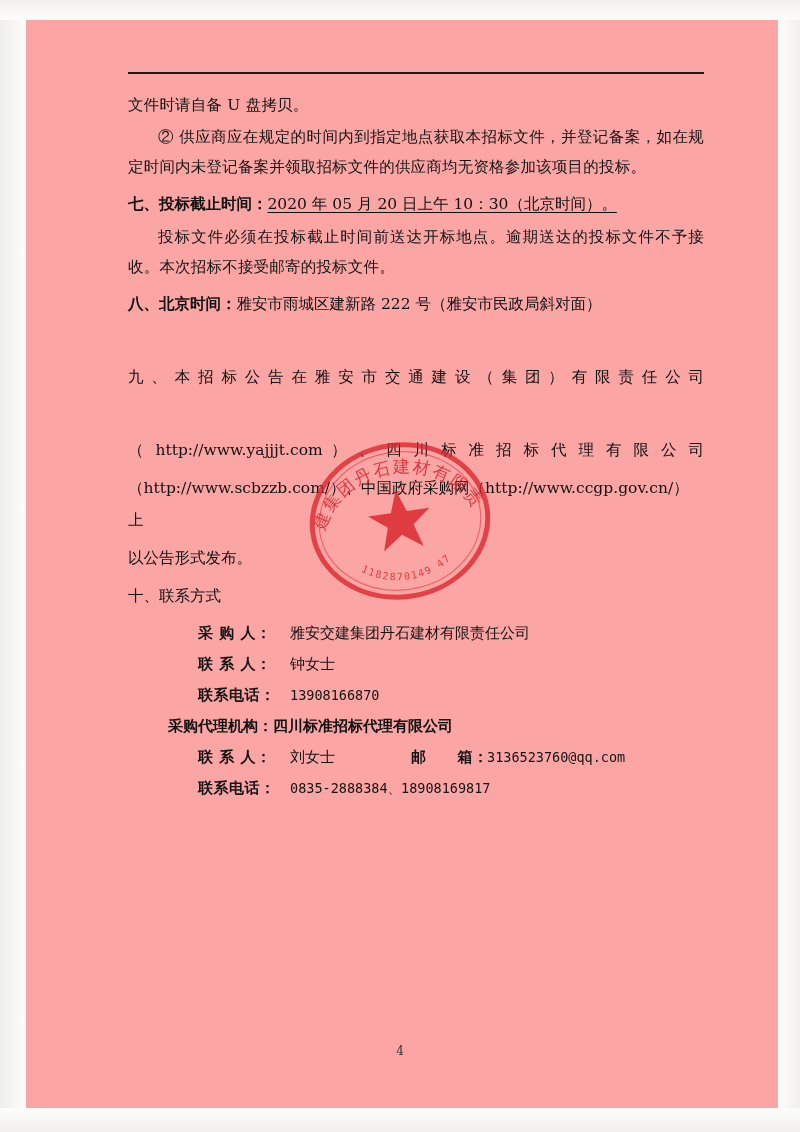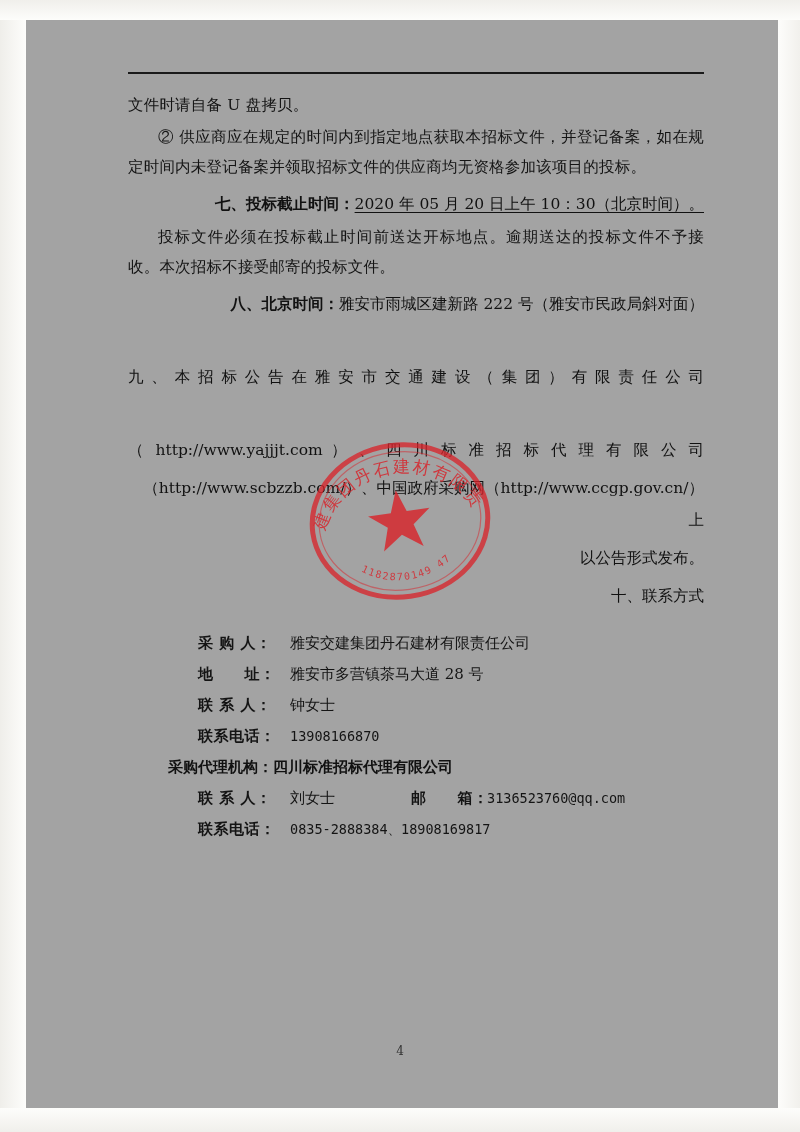--- a/index.html
+++ b/index.html
@@ -11,21 +11,21 @@
     width: 800px;
     height: 1132px;
     position: relative;
     font-family: "DejaVu Serif", "Liberation Serif", serif;
     color: #111111;
     overflow: hidden;
   }
   .page {
     position: absolute;
     inset: 0;
-    background: #a3a3a3;
+    background: #fca5a5;
   }
   
   .scan-edge-left {
     position: absolute;
     left: 0; top: 0; bottom: 0; width: 26px;
     background: linear-gradient(to right, #efeeea, #fdfdfb);
   }
   .scan-edge-right {
     position: absolute;
     right: 0; top: 0; bottom: 0; width: 22px;
@@ -65,35 +65,34 @@
   }
   .indent-1 { text-indent: 0; }
   .indent-2 { text-indent: 30px; }
   .indent-3 { padding-left: 30px; text-indent: 0; }
 
   .heading {
     font-size: 15.5px;
     line-height: 32px;
     margin: 6px 0 2px 0;
     color: #111111;
-    text-align: right;
   }
   .heading .lbl { font-weight: bold; }
   .underline {
     text-decoration: underline;
     text-underline-offset: 3px;
   }
   .justify-wide {
     text-align: justify;
     text-align-last: justify;
     margin-top: 41px;
   }
 
   .contact-block {
-    margin-top: 16px;
+    margin-top: 6px;
     padding-left: 70px;
   }
   .contact-line {
     font-size: 15px;
     line-height: 31px;
     white-space: nowrap;
     color: #141414;
   }
   .contact-line .k {
     display: inline-block;
@@ -184,23 +183,20 @@
     <div class="heading">（http://www.scbzzb.com/）、中国政府采购网（http://www.ccgp.gov.cn/）上</div>
     <div class="heading">以公告形式发布。</div>
 
     <div class="heading">十、联系方式</div>
 
     <div class="contact-block">
       <div class="contact-line">
         <span class="k">采 购 人：</span><span class="v">雅安交建集团丹石建材有限责任公司</span>
       </div>
       <div class="contact-line">
-        <span class="k">地　　址：</span><span class="v">雅安市多营镇茶马大道 28 号</span>
-      </div>
-      <div class="contact-line">
         <span class="k">联 系 人：</span><span class="v">钟女士</span>
       </div>
       <div class="contact-line">
         <span class="k">联系电话：</span><span class="v num">13908166870</span>
       </div>
     </div>
 
     <div class="agency-block">
       <div class="agency-head">采购代理机构：四川标准招标代理有限公司</div>
 

